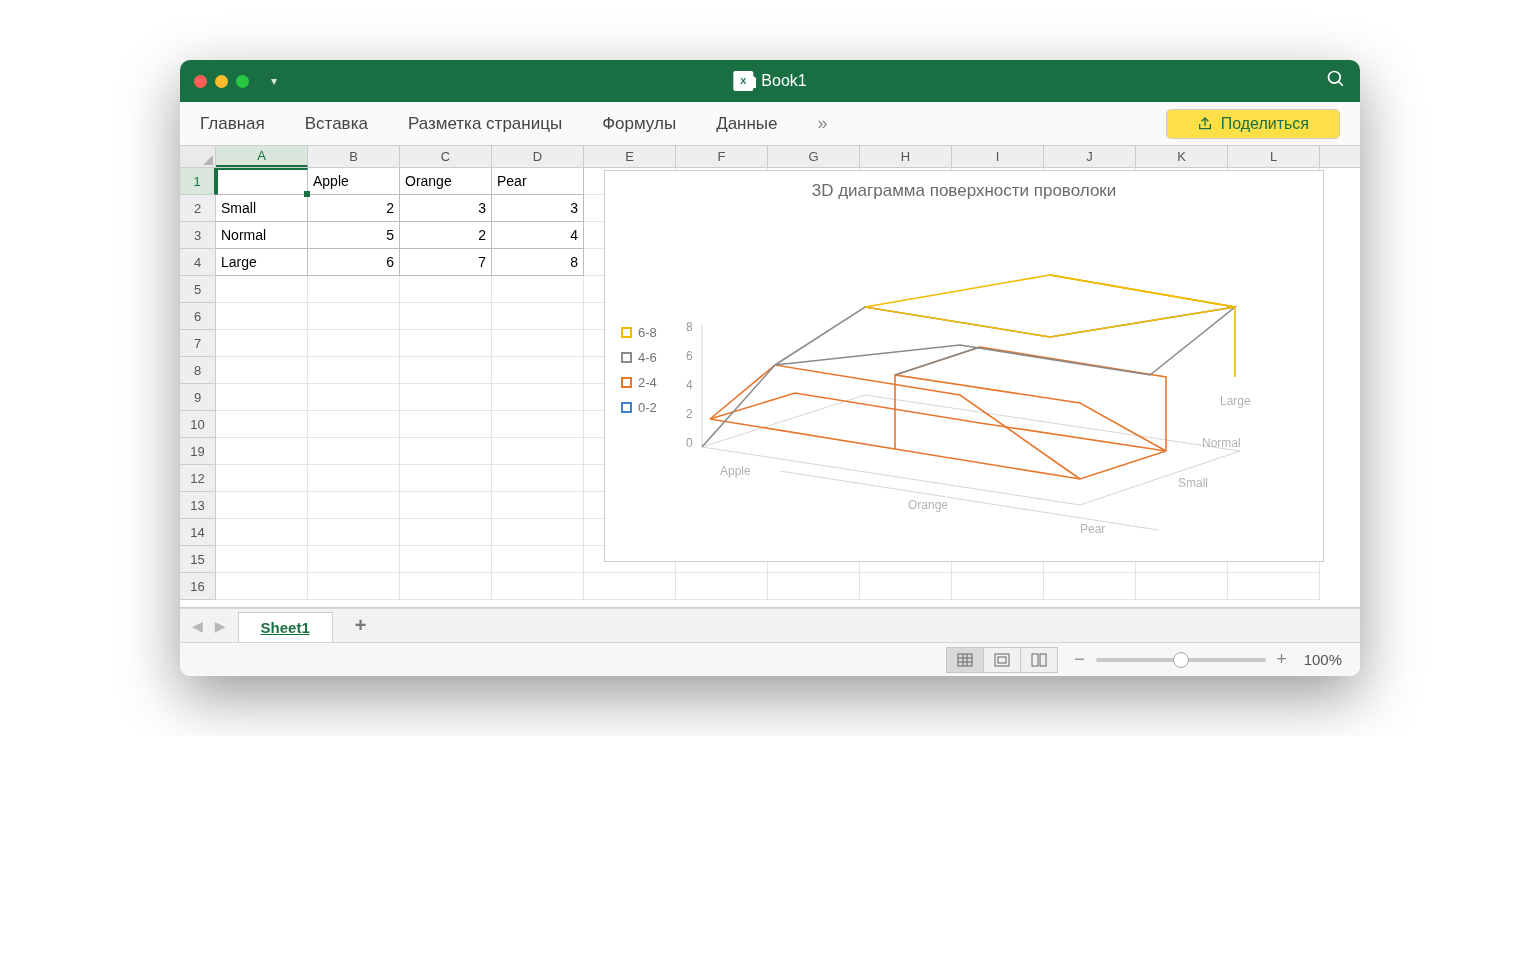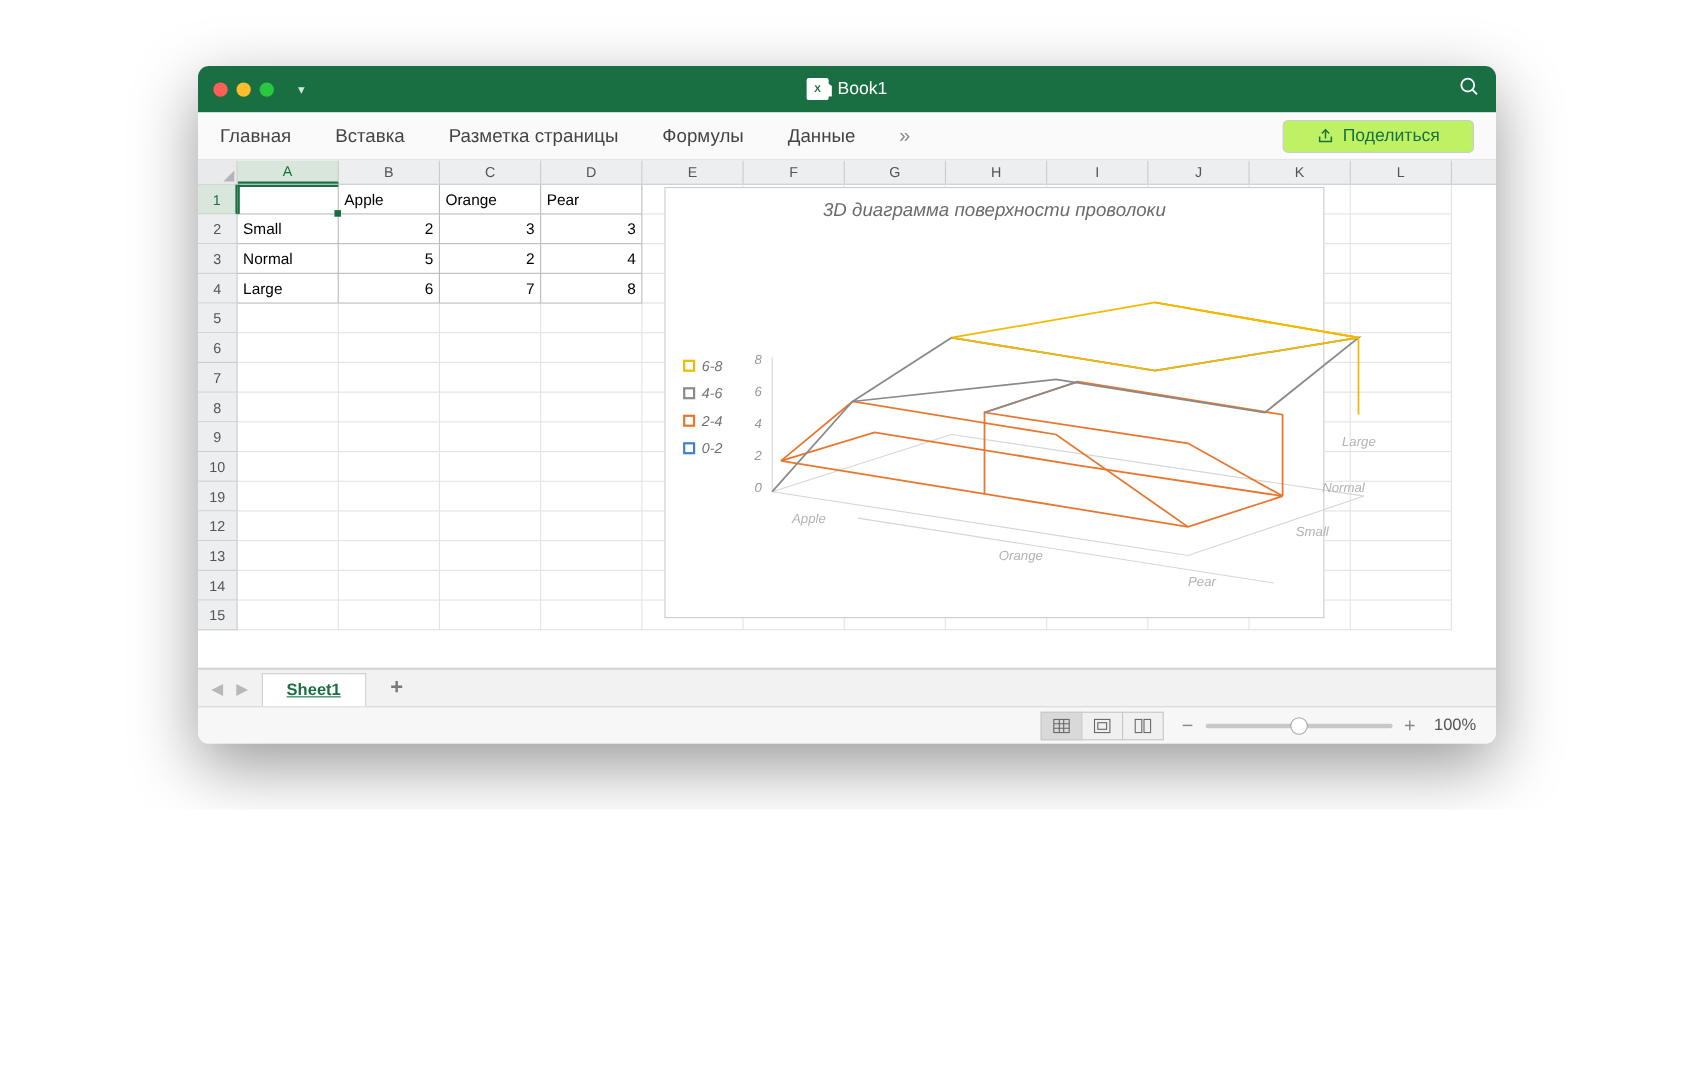--- a/index.html
+++ b/index.html
@@ -30,40 +30,40 @@
 .ribbon {
   height: 44px; background: #fafafa; border-bottom: 1px solid #d0d0d0;
   display: flex; align-items: center; padding: 0 20px; gap: 40px;
   font-size: 17px; color: #444;
 }
 .ribbon-tab { cursor: pointer; }
 .ribbon-more { color: #888; font-size: 18px; }
 .share-btn {
   margin-left: auto; border: 1px solid #ccc; border-radius: 5px; padding: 5px 30px;
   display: flex; align-items: center; gap: 8px; color: #1a6f42; font-size: 16px;
-  background: #bef264; cursor: pointer;
+  background: #fde047; cursor: pointer;
 }
 .grid-area { position: relative; background: #fff; height: 462px; border-bottom: 1px solid #ccc; overflow: hidden; }
 .col-headers { display: flex; height: 22px; background: #eceef0; border-bottom: 1px solid #ccc; font-size: 13px; color: #555; }
 .corner { width: 36px; border-right: 1px solid #ccc; background: #e8eaec; position: relative; }
 .corner::after { content: ""; position: absolute; right: 2px; bottom: 2px; width: 0; height: 0; border-left: 10px solid transparent; border-bottom: 10px solid #b5b5b5; }
 .ch { width: 92px; border-right: 1px solid #ccc; display: flex; align-items: center; justify-content: center; }
 .ch.sel { background: #d8e6dc; color: #1a6f42; border-bottom: 2px solid #1a6f42; }
 .rows { display: flex; flex-direction: column; }
 .row { display: flex; height: 27px; font-size: 14px; }
 .rh { width: 36px; background: #eceef0; border-right: 1px solid #ccc; border-bottom: 1px solid #ccc; display: flex; align-items: center; justify-content: center; color: #555; font-size: 13px; }
 .rh.sel { background: #d8e6dc; color: #1a6f42; border-right: 2px solid #1a6f42; }
 .cell { width: 92px; border-right: 1px solid #e3e3e3; border-bottom: 1px solid #e3e3e3; padding: 0 5px; display: flex; align-items: center; }
 .cell.num { justify-content: flex-end; }
 .cell.active { border: 2px solid #1a6f42; position: relative; }
 .cell.active::after { content: ""; position: absolute; right: -3px; bottom: -3px; width: 6px; height: 6px; background: #1a6f42; }
 .cell.bordered { border-right: 1px solid #bbb; border-bottom: 1px solid #bbb; }
 .chart-obj {
-  position: absolute; left: 424px; top: 24px; width: 600px; height: 392px;
-  background: #fff; border: 1px solid #ccc; font-style: italic;
+  position: absolute; left: 424px; top: 24px; width: 720px; height: 392px;
+  background: #fff; border: 1px solid #ccc;
 }
 .chart-title { text-align: center; font-size: 17px; color: #6b6b6b; padding-top: 10px; }
 .legend { position: absolute; left: 16px; top: 154px; font-size: 13px; color: #737373; }
 .legend div { display: flex; align-items: center; gap: 6px; margin-bottom: 10px; }
 .legend .sw { width: 11px; height: 11px; border: 2px solid; background: #fff; }
 .chart-svg { position: absolute; left: 75px; top: 44px; }
 .sheetbar {
   height: 34px; background: #f2f2f2; border-top: 1px solid #d6d6d6;
   display: flex; align-items: center; padding: 0 12px; gap: 12px;
 }
@@ -350,20 +350,35 @@
           <div class="cell"></div>
           <div class="cell"></div>
           <div class="cell"></div>
           <div class="cell"></div>
           <div class="cell"></div>
           <div class="cell"></div>
           <div class="cell"></div>
         </div>
         <div class="row">
           <div class="rh">15</div>
+          <div class="cell"></div>
+          <div class="cell"></div>
+          <div class="cell"></div>
+          <div class="cell"></div>
+          <div class="cell"></div>
+          <div class="cell"></div>
+          <div class="cell"></div>
+          <div class="cell"></div>
+          <div class="cell"></div>
+          <div class="cell"></div>
+          <div class="cell"></div>
+          <div class="cell"></div>
+        </div>
+        <div class="row">
+          <div class="rh">16</div>
           <div class="cell"></div>
           <div class="cell"></div>
           <div class="cell"></div>
           <div class="cell"></div>
           <div class="cell"></div>
           <div class="cell"></div>
           <div class="cell"></div>
           <div class="cell"></div>
           <div class="cell"></div>
           <div class="cell"></div>

